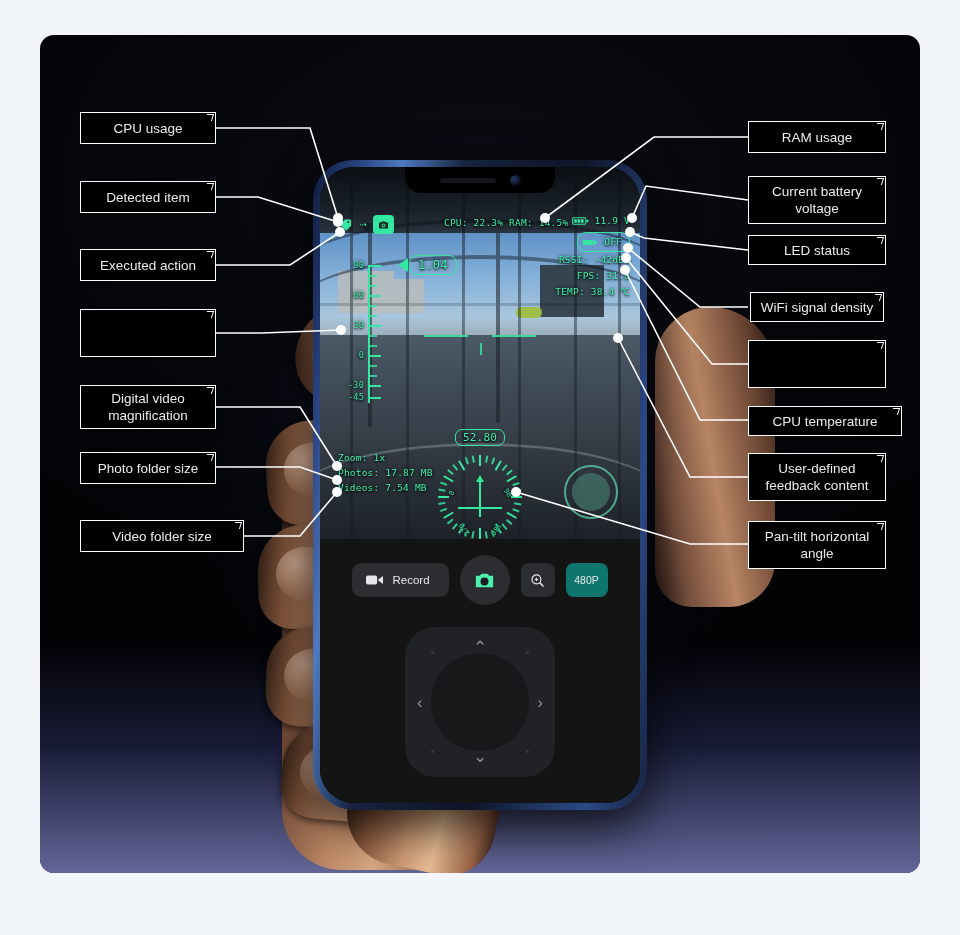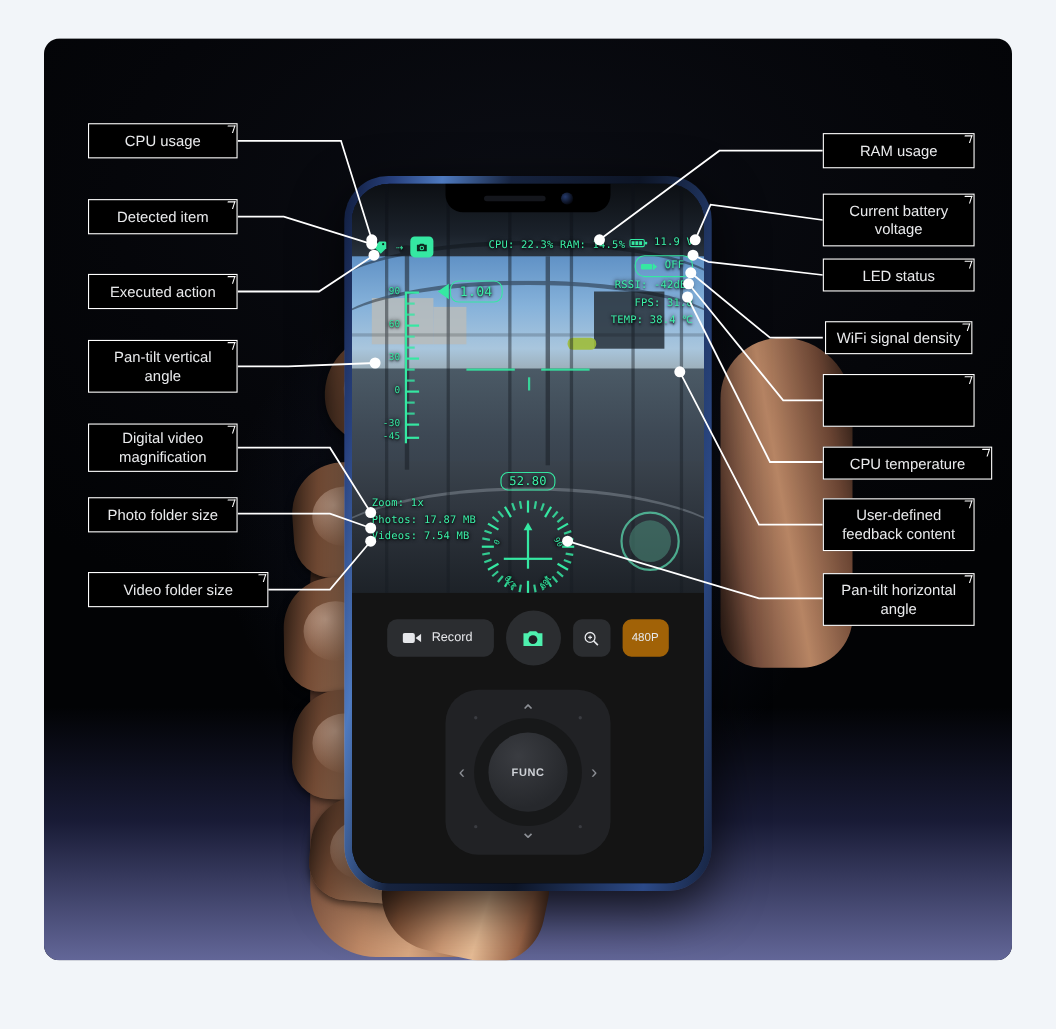--- a/index.html
+++ b/index.html
@@ -178,21 +178,21 @@
   
   .controls{ position:absolute; left:0; top:372px; width:100%; bottom:0; background:#141414; }
   .ctrl-row{ position:absolute; left:0; top:14px; width:100%; height:54px;
              display:flex; align-items:center; justify-content:center; gap:11px; }
   .btn-record{ display:flex; align-items:center; gap:9px; background:#2b2d30;
                border-radius:9px; padding:11px 19px 11px 14px; color:#e6e7ea; font-size:11.5px; }
   .btn-shutter{ width:50px; height:50px; border-radius:50%; background:#2b2d30;
                 display:flex; align-items:center; justify-content:center; }
   .btn-sq{ width:34px; height:34px; border-radius:8px; background:#2b2d30;
            display:flex; align-items:center; justify-content:center; color:#e6e7ea; }
-  .btn-res{ min-width:42px; height:34px; border-radius:8px; background:#a16207; color:#e6e7ea;
+  .btn-res{ min-width:42px; height:34px; border-radius:8px; background:#0f766e; color:#e6e7ea;
             display:flex; align-items:center; justify-content:center; font-size:10.5px; padding:0 8px; }
 
   .dpad{ position:absolute; left:50%; top:88px; transform:translateX(-50%);
          width:150px; height:150px; border-radius:30px; background:#212225; }
   .dp-arrow{ position:absolute; color:#8d9096; font-size:17px; line-height:1; }
   .dp-up{ left:50%; top:12px; transform:translateX(-50%); }
   .dp-dn{ left:50%; bottom:12px; transform:translateX(-50%); }
   .dp-lf{ left:12px; top:50%; transform:translateY(-50%); }
   .dp-rt{ right:12px; top:50%; transform:translateY(-50%); }
   .dp-dot{ position:absolute; width:3px; height:3px; border-radius:50%; background:#3a3c41; }
@@ -427,21 +427,20 @@
           <div class="dpad">
             <span class="dp-arrow dp-up">⌃</span>
             <span class="dp-arrow dp-dn">⌄</span>
             <span class="dp-arrow dp-lf">‹</span>
             <span class="dp-arrow dp-rt">›</span>
             <span class="dp-dot" style="left:26px; top:24px"></span>
             <span class="dp-dot" style="right:26px; top:24px"></span>
             <span class="dp-dot" style="left:26px; bottom:24px"></span>
             <span class="dp-dot" style="right:26px; bottom:24px"></span>
             <div class="dp-ring"></div>
-            <div class="dp-func">FUNC</div>
           </div>
         </div>
 
       </div>
     </div>
 
     <div class="hand">
       <div class="palm"></div>
       <div class="finger f1">
           <span class="nail"></span>
@@ -507,21 +506,20 @@
       </div>
       <div class="lbl" style="left: 80px; top: 181px; width: 136px; height: 32px;">
         <span>Detected item</span>
         <span class="notch-mark"></span>
       </div>
       <div class="lbl" style="left: 80px; top: 249px; width: 136px; height: 32px;">
         <span>Executed action</span>
         <span class="notch-mark"></span>
       </div>
       <div class="lbl" style="left: 80px; top: 309px; width: 136px; height: 48px;">
-        <span>Pan-tilt vertical angle</span>
         <span class="notch-mark"></span>
       </div>
       <div class="lbl" style="left: 80px; top: 385px; width: 136px; height: 44px;">
         <span>Digital video magnification</span>
         <span class="notch-mark"></span>
       </div>
       <div class="lbl" style="left: 80px; top: 452px; width: 136px; height: 32px;">
         <span>Photo folder size</span>
         <span class="notch-mark"></span>
       </div>

